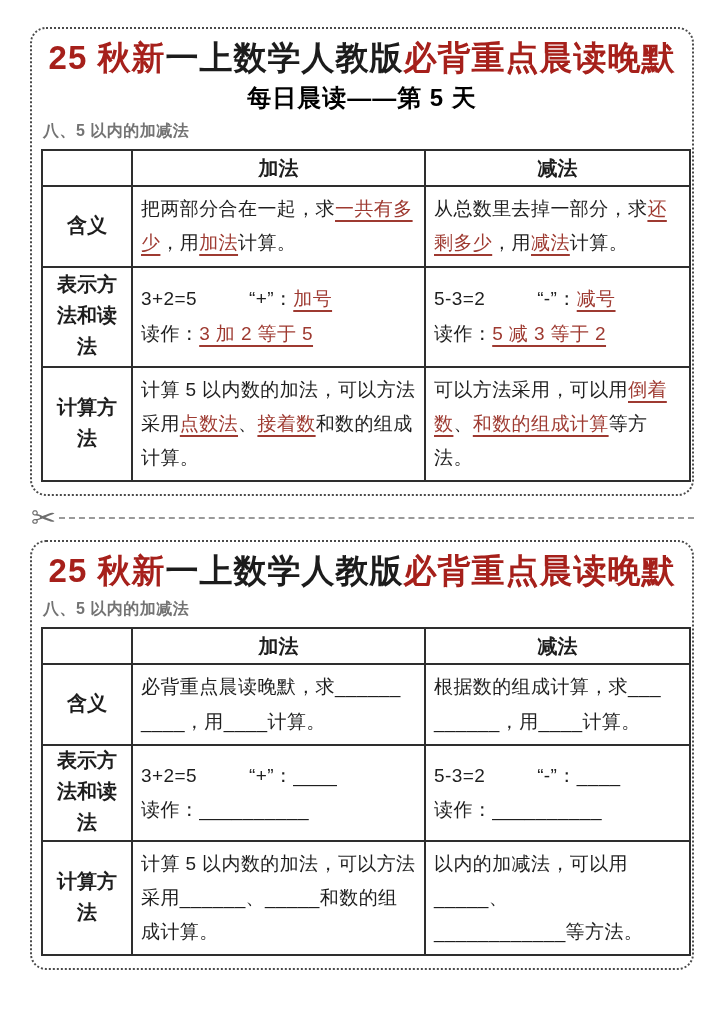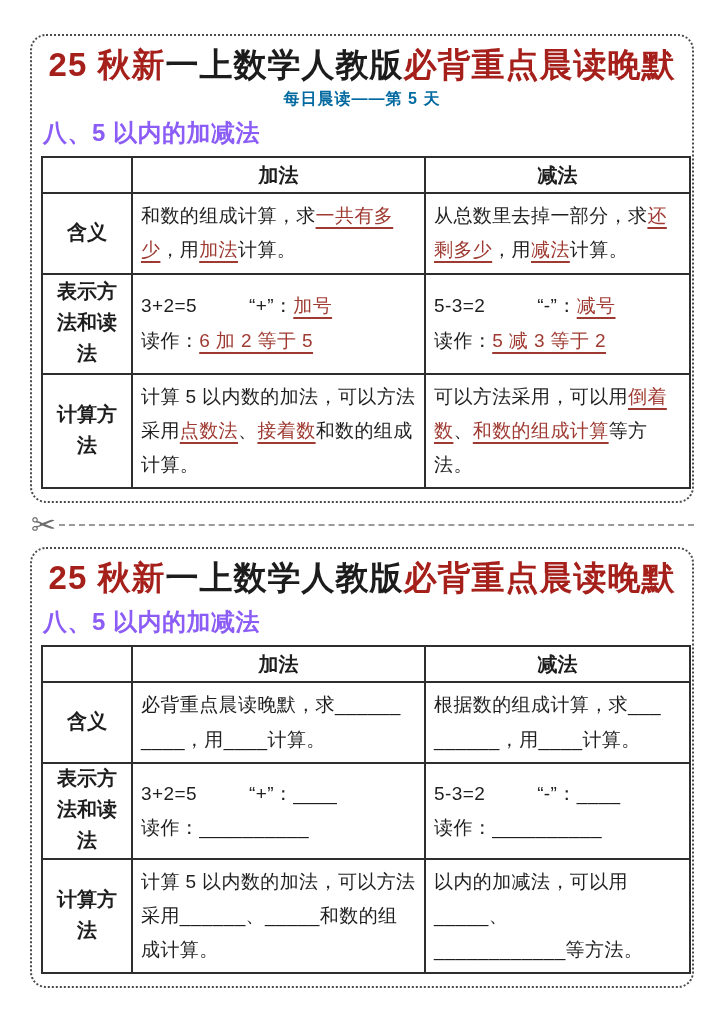--- a/index.html
+++ b/index.html
@@ -4,21 +4,21 @@
 <style>
   * { box-sizing: border-box; }
   html, body { margin: 0; padding: 0; }
   body {
     width: 724px; height: 1024px;
     background: #ffffff;
     font-family: "Liberation Sans", "DejaVu Sans", sans-serif;
     color: #222222;
     overflow: hidden;
   }
-  .page { padding: 34px 30px 0 30px; }
+  .page { padding: 27px 30px 0 30px; }
 
   .box {
     border: 2px dotted #4a4a4a;
     border-radius: 16px;
     padding: 8px 9px 12px 9px;
     background: #ffffff;
   }
 
   .title {
     text-align: center;
@@ -26,31 +26,31 @@
     font-weight: bold;
     line-height: 1.28;
     letter-spacing: 1px;
     white-space: nowrap;
   }
   .t-red  { color: #a6201b; }
   .t-black{ color: #1c1c1c; }
 
   .subtitle {
     text-align: center;
-    color: #0369a1;
-    font-size: 16px;
+    color: #000000;
+    font-size: 24px;
     font-weight: bold;
     letter-spacing: 1px;
     margin-top: 3px;
   }
 
   .heading {
-    font-size: 24px;
+    font-size: 16px;
     font-weight: bold;
-    color: #8b5cf6;
+    color: #737373;
     margin: 7px 0 7px 2px;
     letter-spacing: 0.5px;
   }
 
   table.sheet {
     border-collapse: collapse;
     table-layout: fixed;
     width: 648px;
     margin: 0 auto;
   }
@@ -136,26 +136,26 @@
           <col class="c2">
         </colgroup>
       <tbody>
         <tr>
           <th></th>
           <th>加法</th>
           <th>减法</th>
         </tr>
         <tr class="rA">
           <td class="label">含义</td>
-          <td class="cell"><span>和数的组成计算，求</span><span class="seg-red">一共有多少</span><span>，用</span><span class="seg-red">加法</span><span>计算。</span></td>
+          <td class="cell"><span>把两部分合在一起，求</span><span class="seg-red">一共有多少</span><span>，用</span><span class="seg-red">加法</span><span>计算。</span></td>
           <td class="cell"><span>从总数里去掉一部分，求</span><span class="seg-red">还剩多少</span><span>，用</span><span class="seg-red">减法</span><span>计算。</span></td>
         </tr>
         <tr class="rB">
           <td class="label">表示方法和读法</td>
-          <td class="cell"><span>3+2=5</span><span class="seg-sp"></span><span>“+”：</span><span class="seg-red">加号</span><br><span>读作：</span><span class="seg-red">6 加 2 等于 5</span></td>
+          <td class="cell"><span>3+2=5</span><span class="seg-sp"></span><span>“+”：</span><span class="seg-red">加号</span><br><span>读作：</span><span class="seg-red">3 加 2 等于 5</span></td>
           <td class="cell"><span>5-3=2</span><span class="seg-sp"></span><span>“-”：</span><span class="seg-red">减号</span><br><span>读作：</span><span class="seg-red">5 减 3 等于 2</span></td>
         </tr>
         <tr class="rC">
           <td class="label">计算方法</td>
           <td class="cell"><span>计算 5 以内数的加法，可以方法采用</span><span class="seg-red">点数法</span><span>、</span><span class="seg-red">接着数</span><span>和数的组成计算。</span></td>
           <td class="cell"><span>可以方法采用，可以用</span><span class="seg-red">倒着数</span><span>、</span><span class="seg-red">和数的组成计算</span><span>等方法。</span></td>
         </tr>
       </tbody>
     </table>
   </div>

